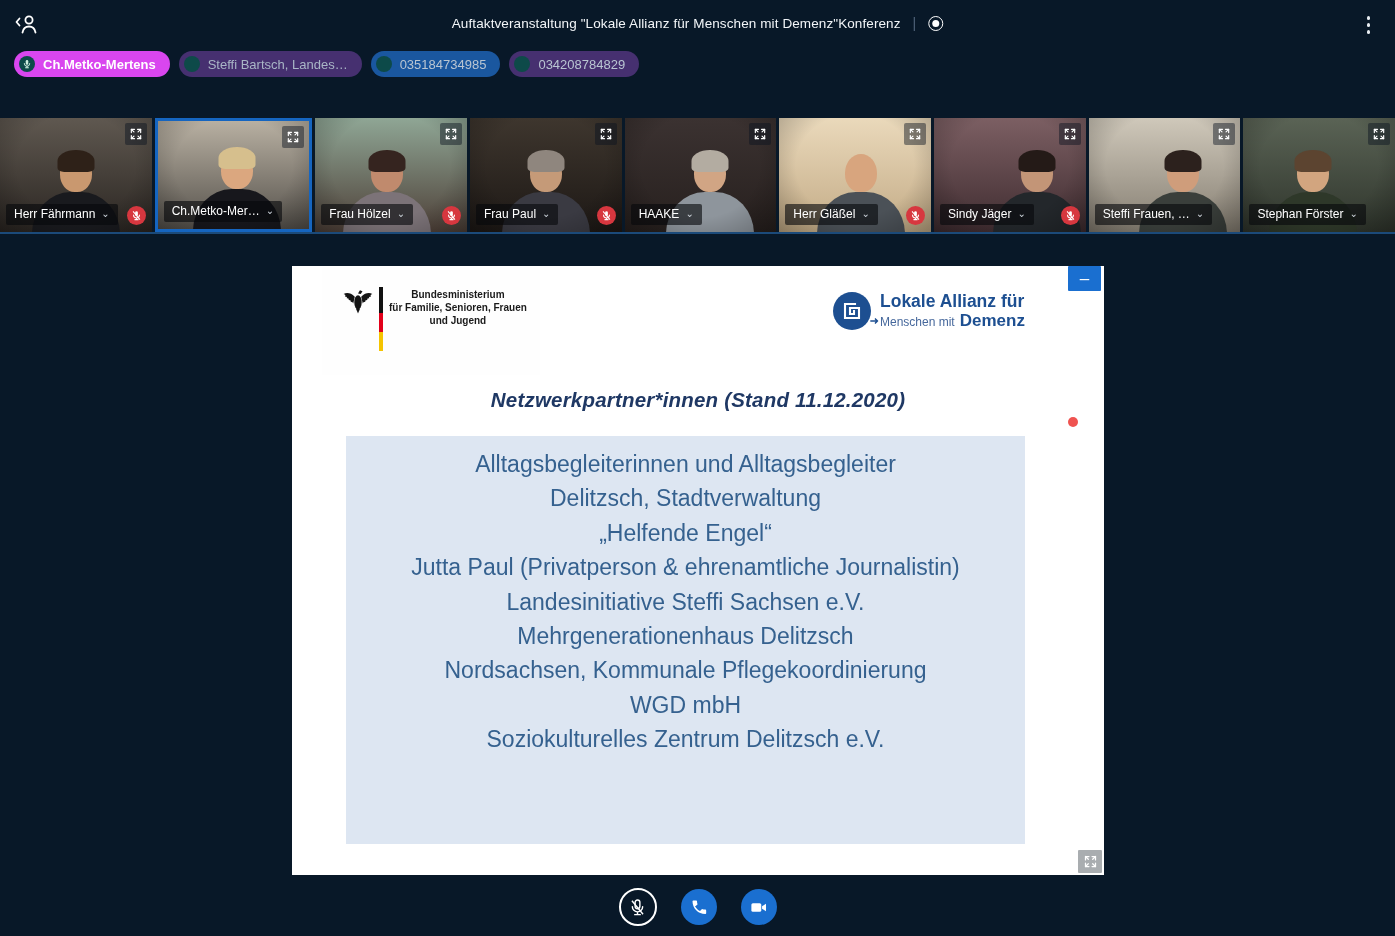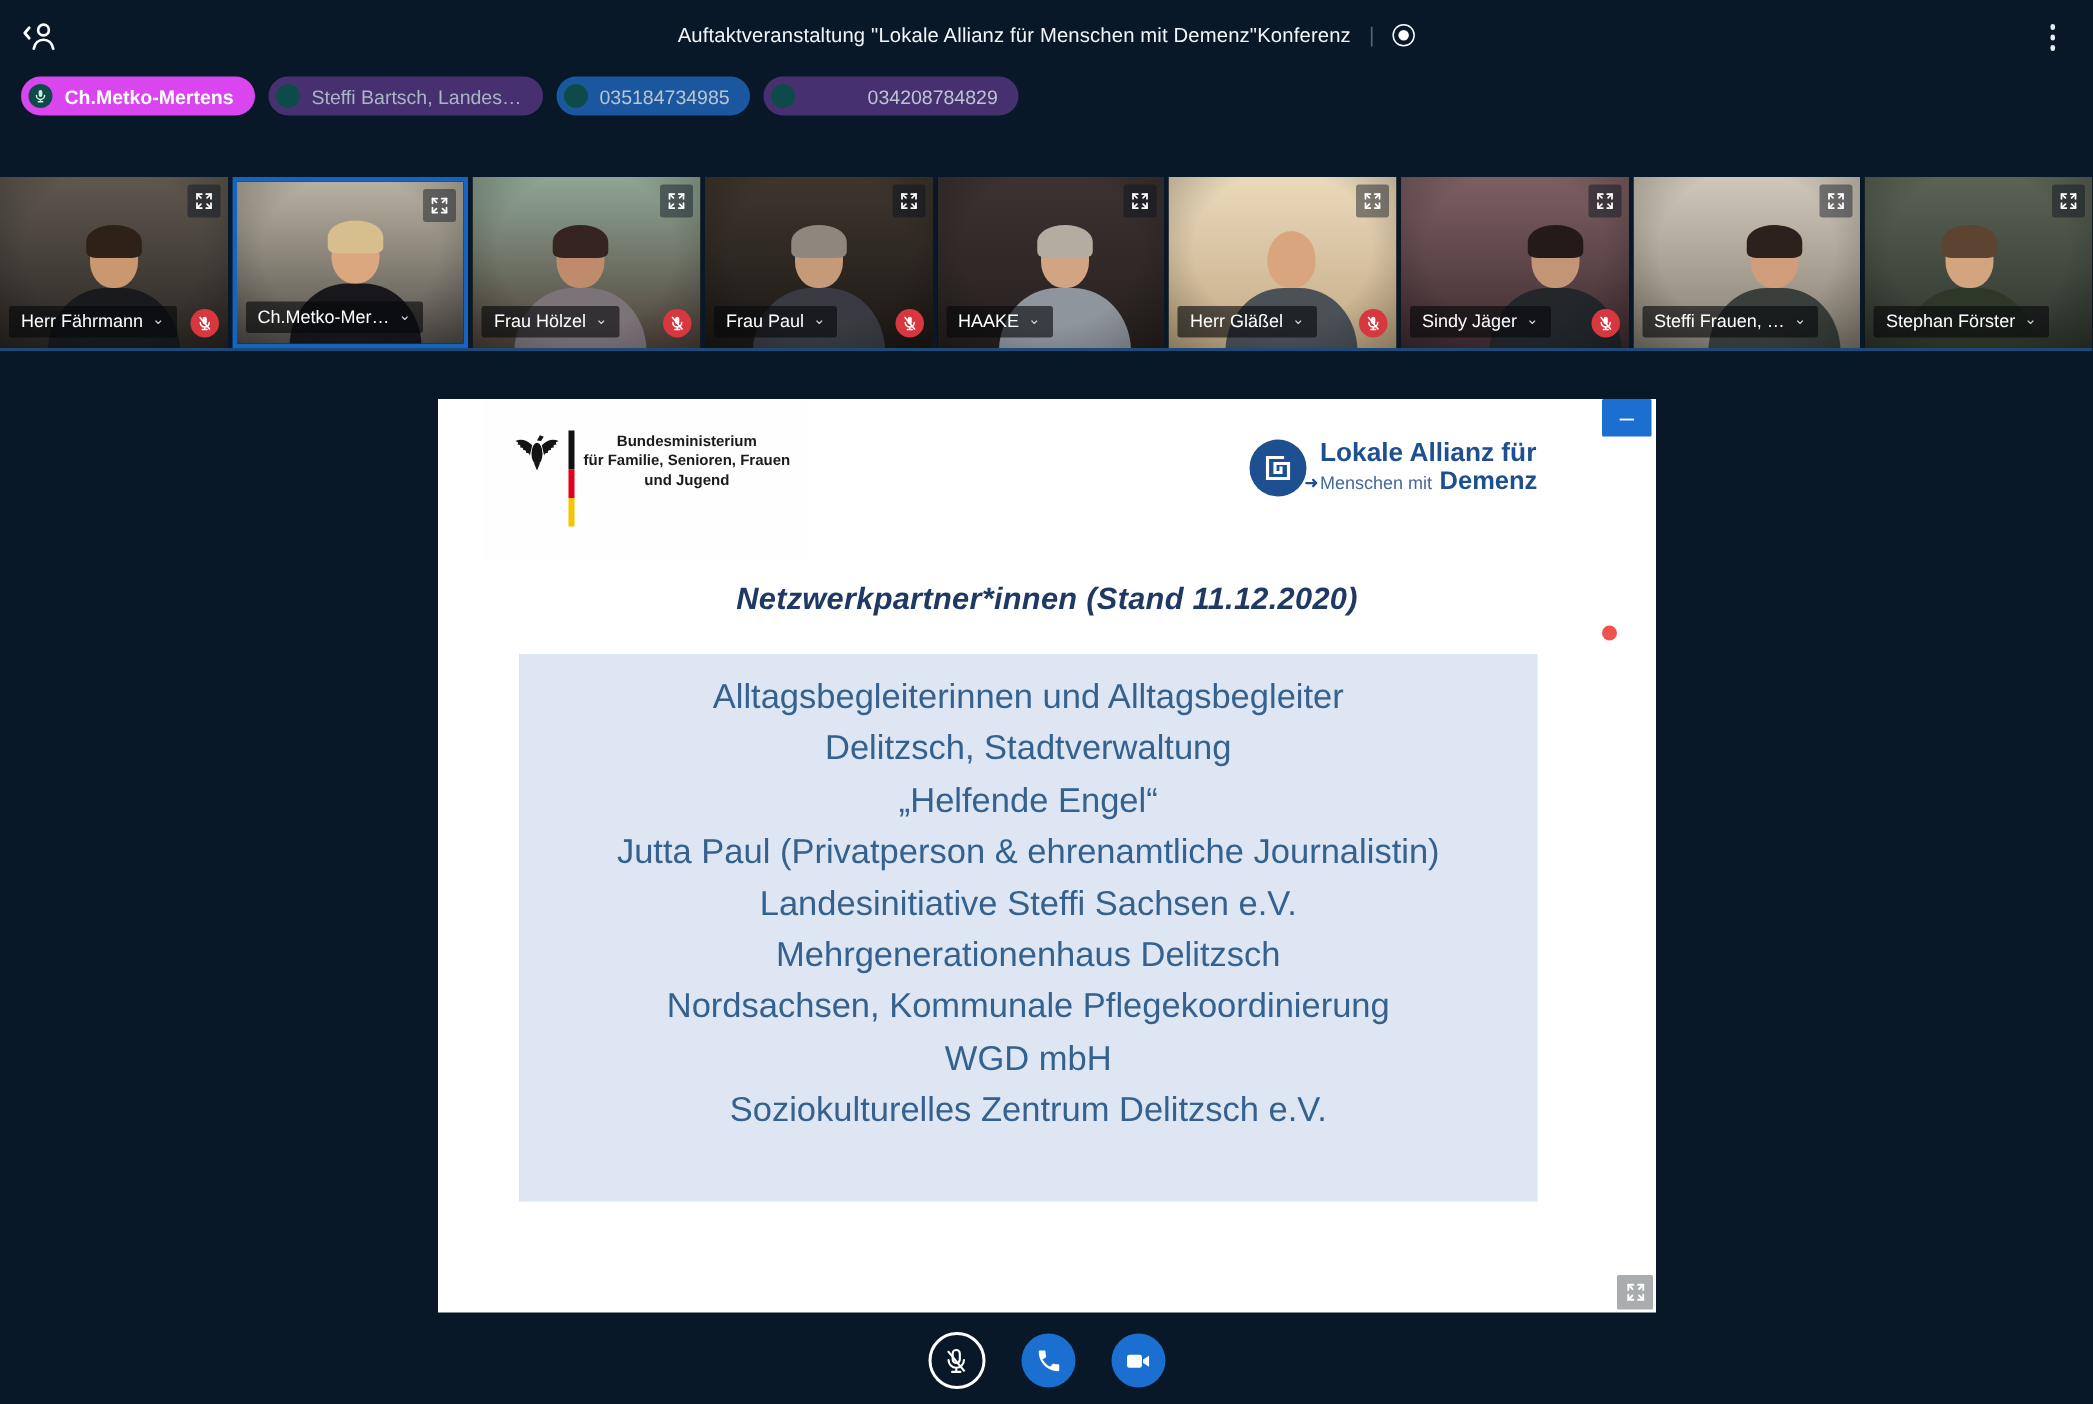--- a/index.html
+++ b/index.html
@@ -67,38 +67,38 @@
   .slide{position:absolute;left:292px;top:266px;width:812px;height:609px;background:#fff;}
   .bmf-logo{position:absolute;left:30px;top:1px;width:218px;height:108px;background:#fefefe;}
   .bmf-logo .eagle{position:absolute;left:20px;top:17px;width:32px;height:32px;}
   .flag-bar{position:absolute;left:57px;top:20px;width:4px;height:64px;display:flex;flex-direction:column;}
   .flag-bar .fb{width:100%;}
   .flag-bar .fb.black{height:26px;background:#111;}
   .flag-bar .fb.red{height:19px;background:#e2001a;}
   .flag-bar .fb.gold{height:19px;background:#f5c400;}
   .bmf-text{position:absolute;left:67px;top:21px;font-size:10px;line-height:13px;color:#1a1a1a;font-weight:600;text-align:center;}
 
-  .allianz-logo{position:absolute;left:541px;top:26px;display:flex;align-items:flex-end;gap:9px;}
+  .allianz-logo{position:absolute;left:541px;top:26px;display:flex;align-items:flex-start;gap:9px;}
   .maze{width:38px;height:38px;border-radius:50%;background:var(--c-allianz-blue,#1d4f91);
     display:flex;align-items:center;justify-content:center;position:relative;flex:none;}
   .maze svg{width:24px;height:24px;}
   .maze .out-arrow{position:absolute;right:-9px;bottom:4px;width:10px;height:10px;}
   .allianz-text .l1{font-size:17.5px;font-weight:700;color:var(--c-allianz-blue,#1d4f91);line-height:19px;}
   .allianz-text .l2{display:flex;align-items:baseline;gap:5px;}
   .allianz-text .l2 .pre{font-size:12px;color:#46689c;}
   .allianz-text .l2 b{font-size:17px;font-weight:700;color:var(--c-allianz-blue,#1d4f91);}
 
   .minimize-btn{position:absolute;right:3px;top:0;width:33px;height:25px;
     background:var(--c-accent-blue,#1a6fd0);color:#fff;font-size:17px;line-height:23px;
     display:flex;align-items:center;justify-content:center;border-radius:1px;}
 
   .slide-title{position:absolute;left:0;top:122px;width:100%;text-align:center;
     font-size:20.5px;font-weight:700;font-style:italic;color:var(--c-slide-title,#1f3864);letter-spacing:.2px;}
 
-  .partner-box{position:absolute;left:54px;top:170px;width:679px;height:365px;
+  .partner-box{position:absolute;left:54px;top:170px;width:679px;height:408px;
     background:var(--c-partner-box,#dde6f2);padding-top:11px;box-sizing:border-box;}
   .partner-line{width:100%;text-align:center;font-size:23px;line-height:34.4px;
     color:var(--c-partner-text,#35618f);}
 
   .laser-dot{position:absolute;left:776px;top:151px;width:10px;height:10px;border-radius:50%;
     background:var(--c-laser-red,#ef5350);}
 
   .slide-footer{position:absolute;left:0;top:565px;width:100%;text-align:center;
     color:var(--c-footer-gray,#9a9a9a);font-size:11.5px;line-height:16px;}
 
@@ -159,21 +159,21 @@
     <span class="pill-dot">
       
     </span>
     <span class="pill-label" style="color: rgb(185, 197, 210);">035184734985</span>
   </div>
 
   <div class="pill" style="background: rgb(70, 48, 112);">
     <span class="pill-dot">
       
     </span>
-    <span class="pill-label" style="color: rgb(185, 197, 210); margin-left: 40px;">034208784829</span>
+    <span class="pill-label" style="color: rgb(185, 197, 210);">034208784829</span>
   </div>
 </div>
 
 <div class="filmstrip">
   <div class="tile">
     <div class="scene" style="background: linear-gradient(rgb(95, 88, 80), rgb(43, 38, 34));">
       <div class="figure" style="left: 50%;">
         <div class="body" style="background: rgb(25, 26, 30);"></div>
         <div class="head" style="background: rgb(201, 152, 111);"></div>
         <div class="hair" style="background: rgb(46, 33, 24);"></div>

